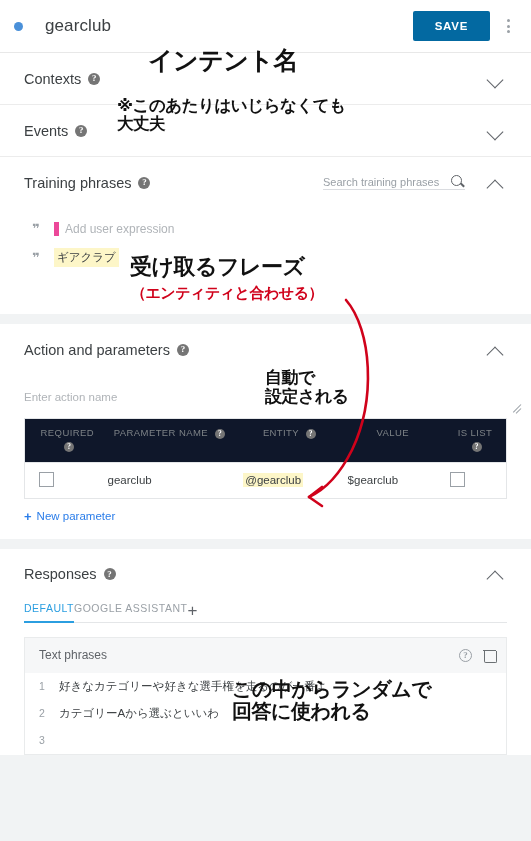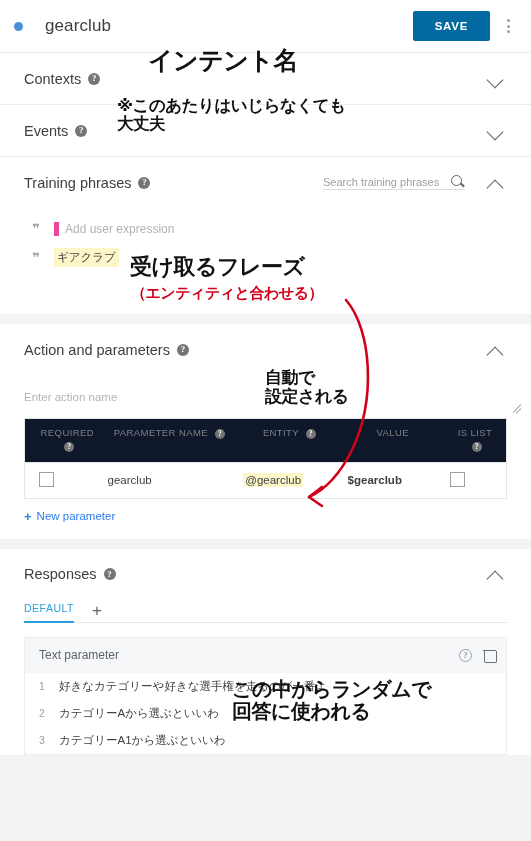--- a/index.html
+++ b/index.html
@@ -121,37 +121,37 @@
   }
   table.params thead th .help-icon { width: 10px; height: 10px; font-size: 7.5px; margin-left: 4px; }
   table.params td {
     padding: 9px 6px; font-size: 11.5px; color: #3c4043;
     border-bottom: 1px solid #eceef0; vertical-align: middle;
   }
   table.params tbody tr:last-child td { border-bottom: none; }
   .col-req { width: 68px; padding-left: 14px !important; }
   .col-name { width: 130px; }
   .col-ent { width: 100px; }
-  .col-val { width: 98px; font-weight: bold; }
+  .col-val { width: 98px; }
   .col-list { width: 60px; }
   .cb {
     width: 15px; height: 15px; border: 1.4px solid #9aa0a6;
     display: inline-block; background: #fff; cursor: pointer;
   }
   .muted { color: #b0b4b8; }
   .ent-hl { background: #fdf6c8; padding: 1px 2px; color: #3c4043; }
   .val-link { color: #4a90d9; }
   .new-param {
     display: flex; align-items: center; gap: 5px;
     color: #2b7de9; font-size: 11.5px; padding: 11px 0 16px 0; cursor: pointer;
   }
   .new-param .plus { font-size: 13px; font-weight: bold; line-height: 1; }
 
   
-  .tabs { display: flex; align-items: flex-end; gap: 18px; padding-top: 2px; }
+  .tabs { display: flex; align-items: flex-end; padding-top: 2px; }
   .tab {
     font-size: 10.5px; letter-spacing: .5px; color: #9aa0a6;
     padding-bottom: 9px; cursor: pointer; position: relative;
   }
   .tab.active { color: #2b9ee0; }
   .tab.active::after {
     content: ""; position: absolute; left: 0; right: 0; bottom: 0;
     height: 2px; background: #2b9ee0;
   }
   .tab-add { font-size: 17px; color: #5f6368; padding-bottom: 4px; cursor: pointer; line-height: 1; }
@@ -329,43 +329,43 @@
     <div class="section">
       <div class="section-head">
         <span class="section-title">Responses</span>
         <span class="help-icon">?</span>
         <span class="head-spacer"></span>
         <span class="chev up"></span>
       </div>
 
       <div class="tabs">
         <span class="tab active">DEFAULT</span>
+        <span class="tab">GOOGLE ASSISTANT</span>
         <span class="tab-add">+</span>
       </div>
       <div class="tabs-rule"></div>
 
       <div class="resp-head">
-        <span class="resp-head-label">Text parameter</span>
+        <span class="resp-head-label">Text phrases</span>
         <span class="resp-head-spacer"></span>
         <span class="help-icon hollow">?</span>
         <span class="trash-icon"></span>
       </div>
 
       <div class="resp-list">
         <div class="resp-row">
           <span class="resp-num">1</span>
           <span class="resp-text">好きなカテゴリーや好きな選手権を走るのが一番よ</span>
         </div>
         <div class="resp-row">
           <span class="resp-num">2</span>
           <span class="resp-text">カテゴリーAから選ぶといいわ</span>
         </div>
         <div class="resp-row">
           <span class="resp-num">3</span>
-          <span class="resp-text">カテゴリーA1から選ぶといいわ</span>
         </div>
       </div>
     </div>
   </div>
 
   <svg class="arrow" viewBox="0 0 531 841">
     <path d="M346,300 C372,330 376,400 352,450 C336,482 320,492 309,497" stroke="#d0021b" stroke-width="2.6" fill="none" stroke-linecap="round"></path>
     <path d="M309,497 L322,487 M309,497 L322,506" stroke="#d0021b" stroke-width="2.6" fill="none" stroke-linecap="round"></path>
   </svg>
 

